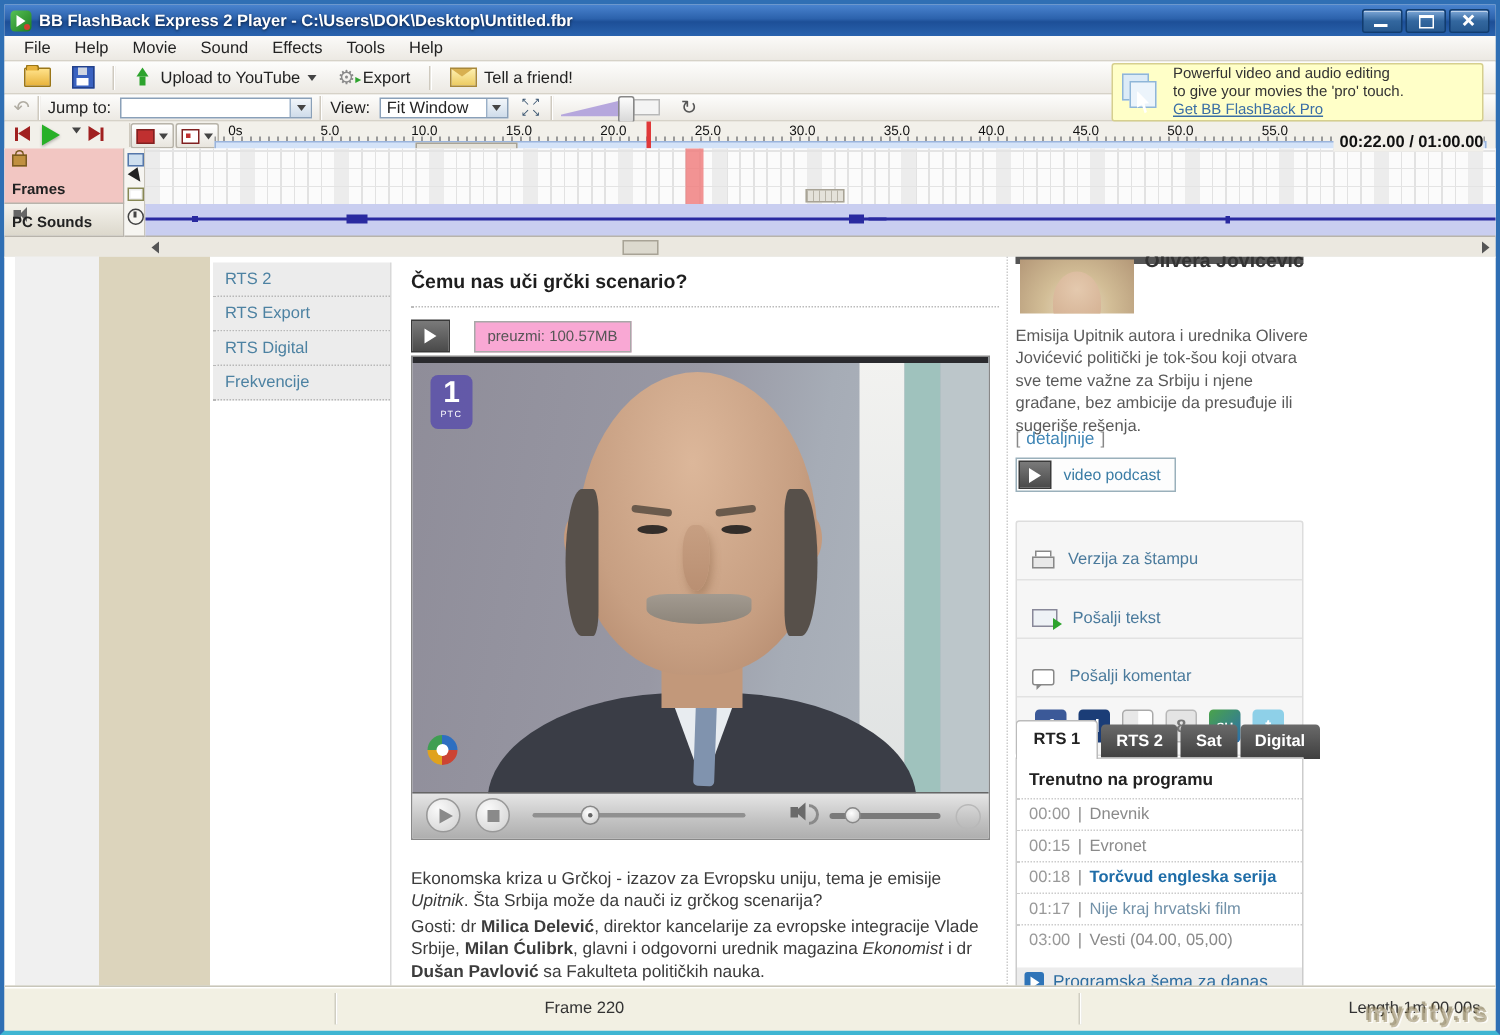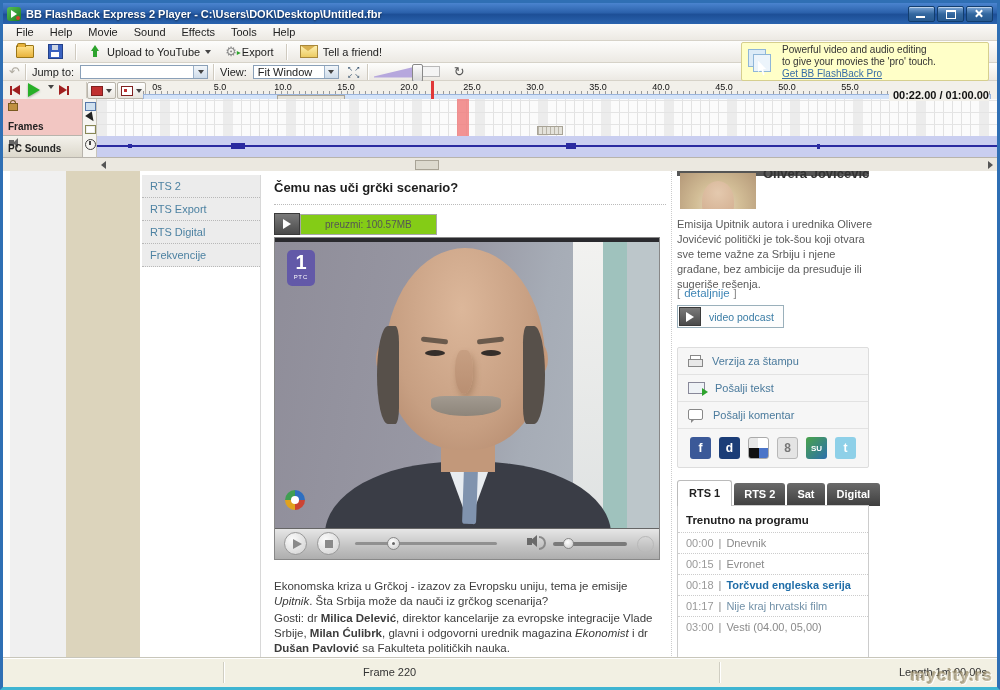--- a/index.html
+++ b/index.html
@@ -114,21 +114,21 @@
   .strip-tan{position:absolute;left:63px;top:0;width:74px;bottom:0;background:#dcd4bc;}
   .navcol{position:absolute;left:139px;top:4px;width:118px;}
   .navitem{background:#ececec;border-bottom:1px dotted #b8b8b8;padding:5px 8px;font-size:11px;color:#4d82a2;}
   .navborder{position:absolute;left:257px;top:4px;bottom:0;width:1px;background:#d8d8d8;}
   .article{position:absolute;left:271px;top:0;width:392px;}
   .arttitle{font-size:13px;font-weight:bold;color:#1e1e1e;margin:9px 0 0 0;}
   .dotted{border-top:1px dotted #bbb;margin-top:9px;}
   .dl{display:flex;align-items:center;margin-top:8px;gap:0;}
   .playbox{width:24px;height:20px;background:linear-gradient(#7a7a7a,#4a4a4a);border:1px solid #3a3a3a;display:flex;align-items:center;justify-content:center;}
   .playbox:after{content:"";border-left:8px solid #fff;border-top:5px solid transparent;border-bottom:5px solid transparent;}
-  .dllabel{border:1px solid #a8a8a8;background:#84cc16;color:#555;font-size:10px;padding:4px 24px;}
+  .dllabel{border:1px solid #a8a8a8;background:#f9a8d4;color:#555;font-size:10px;padding:4px 8px;margin-left:16px;}
   .video{position:absolute;left:271px;top:66px;width:386px;height:323px;border:1px solid #888;box-sizing:border-box;}
   .photo{position:absolute;left:0;right:0;top:0;height:291px;overflow:hidden;background:linear-gradient(100deg,#8f8d99 0%,#9898a4 45%,#a6acb6 65%,#b2bac2 100%);}
   .photo:before{content:"";position:absolute;left:0;right:0;top:0;height:4px;background:#2a2a2e;z-index:9;}
   .bandw{position:absolute;left:298px;top:0;width:30px;bottom:0;background:linear-gradient(#f2f2f0,#dfe2e2);}
   .bandt{position:absolute;left:328px;top:0;width:24px;bottom:0;background:#9fc2bd;}
   .bandr{position:absolute;left:352px;right:0;top:0;bottom:0;background:#bcc6ca;}
   .suit{position:absolute;left:50px;top:224px;width:286px;height:80px;background:#3a3d46;border-radius:45% 45% 0 0/90% 90% 0 0;}
   .shirt{position:absolute;left:172px;top:226px;width:44px;height:60px;background:#e8ecf0;clip-path:polygon(0 0,100% 0,50% 100%);}
   .tie{position:absolute;left:188px;top:230px;width:14px;height:56px;background:#8093ae;border-radius:3px;transform:rotate(2deg);}
   .neck{position:absolute;left:166px;top:192px;width:54px;height:42px;background:#c2987a;}
@@ -169,21 +169,21 @@
   .sphoto{position:absolute;left:677px;top:2px;width:76px;height:36px;background:radial-gradient(circle at 50% 90%,#e8dcc2 0%,#d2bd96 45%,#b49878 100%);overflow:hidden;}
   .sphoto:after{content:"";position:absolute;left:22px;top:8px;width:32px;height:40px;border-radius:50% 50% 40% 40%;background:radial-gradient(circle at 50% 30%,#e4c9ae,#cfa98a);}
   .sname{position:absolute;left:760px;top:-5px;font-size:13px;font-weight:bold;color:#333;white-space:nowrap;}
   .bio{position:absolute;left:674px;top:46px;width:196px;font-size:11px;line-height:15px;color:#5a5a5a;}
   .more{position:absolute;left:674px;top:116px;font-size:11.5px;color:#888;display:flex;gap:4px;}
   .morelink{color:#3e85b5;}
   .podcast{position:absolute;left:674px;top:134px;display:flex;align-items:center;border:1px solid #9ab0bb;background:#fdfdfd;padding:1px;gap:0;}
   .podcast .playbox{width:20px;height:17px;}
   .podcast .txt{font-size:10.5px;color:#3a7ca5;padding:0 8px;}
   .sharebox{position:absolute;left:674px;top:176px;width:192px;background:#f6f6f6;border:1px solid #ddd;border-radius:2px;box-sizing:border-box;}
-  .srow{display:flex;align-items:flex-start;gap:10px;padding:7px 10px;border-bottom:1px solid #e2e2e2;font-size:11px;color:#4a7a9c;}
+  .srow{display:flex;align-items:flex-end;gap:10px;padding:7px 10px;border-bottom:1px solid #e2e2e2;font-size:11px;color:#4a7a9c;margin-top:12px;}
   .printer{width:14px;height:12px;position:relative;}
   .printer:before{content:"";position:absolute;left:2px;top:0;width:9px;height:4px;background:#fff;border:1px solid #888;}
   .printer:after{content:"";position:absolute;left:0;top:4px;width:13px;height:6px;background:#e8e8e8;border:1px solid #888;}
   .mailfwd{width:15px;height:10px;background:#eef2f6;border:1px solid #889;position:relative;}
   .mailfwd:after{content:"";position:absolute;right:-4px;bottom:-3px;border-left:6px solid #2da32d;border-top:4px solid transparent;border-bottom:4px solid transparent;}
   .bubble{width:13px;height:9px;border:1px solid #888;border-radius:2px;position:relative;background:#fff;}
   .bubble:after{content:"";position:absolute;left:2px;bottom:-4px;border-top:4px solid #888;border-right:4px solid transparent;}
   .socrow{display:flex;gap:8px;padding:8px 12px;}
   .soc{width:22px;height:22px;border-radius:3px;display:flex;align-items:center;justify-content:center;color:#fff;font-weight:bold;font-size:12px;}
   .soc-facebook{background:#3b5998;}
@@ -517,20 +517,24 @@
           <span class="t">01:17</span>
           <span>|</span>
           <span class="s">Nije kraj hrvatski film</span>
         </div>
       <div class="schedrow">
           <span class="t">03:00</span>
           <span>|</span>
           <span class="s">Vesti (04.00, 05,00)</span>
         </div>
     </div>
+    <div class="schedlink">
+      <span class="bluearrow"></span>
+      <span>Programska šema za danas</span>
+    </div>
   </div>
 
   <div class="statusbar">
     <div class="ssep" style="left:220px;"></div>
     <div class="ssep" style="left:716px;"></div>
     <span class="sframe">Frame 220</span>
     <span class="slength">Length 1m 00.00s</span>
     <span class="watermark">mycity.rs</span>
   </div>
 

